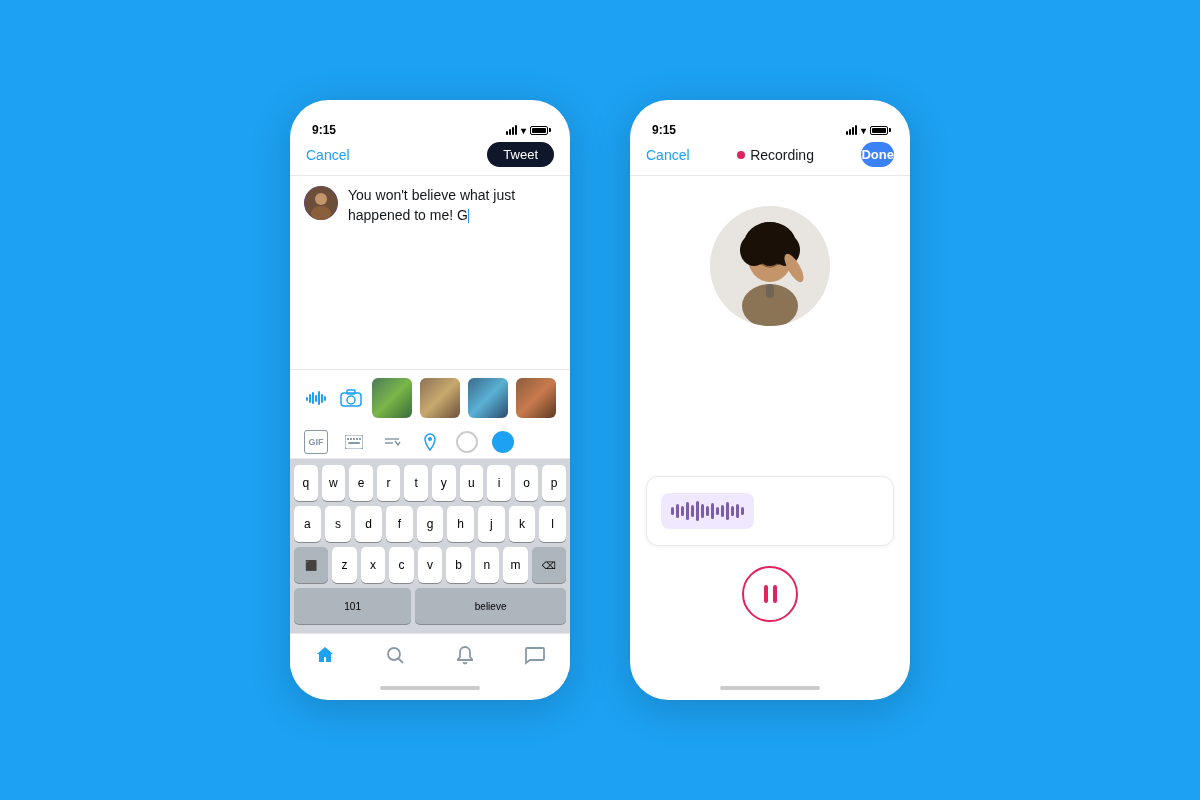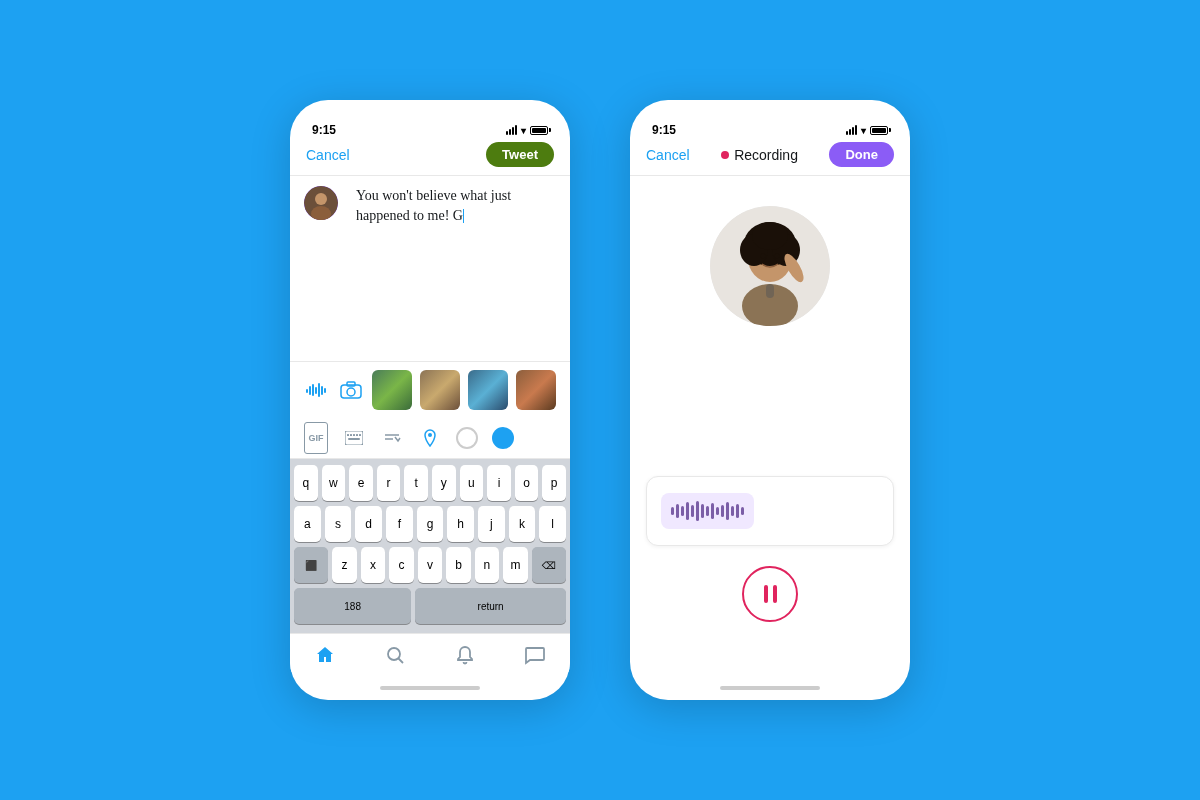--- a/index.html
+++ b/index.html
@@ -67,36 +67,35 @@
       flex-shrink: 0;
     }
     .cancel-btn {
       color: #1DA1F2;
       font-size: 14px;
       background: none;
       border: none;
       cursor: pointer;
     }
     .tweet-btn {
-      background: #4d7c0f;
+      background: #0f172a;
       color: white;
       border: none;
       border-radius: 16px;
       padding: 5px 16px;
       font-size: 13px;
-      font-weight: 700;
+      font-weight: 400;
       cursor: pointer;
     }
 
     .compose-area {
       display: flex;
       padding: 10px 14px;
-      gap: 18px;
+      gap: 10px;
       flex: 1;
-      font-family: Liberation Serif, serif;
     }
     .avatar-small {
       width: 34px;
       height: 34px;
       border-radius: 50%;
       background: #8B5CF6;
       flex-shrink: 0;
       overflow: hidden;
       display: flex;
       align-items: center;
@@ -150,21 +149,21 @@
 
     .toolbar-row2 {
       padding: 4px 14px;
       display: flex;
       align-items: center;
       gap: 14px;
       border-bottom: 1px solid #e8e8e8;
       flex-shrink: 0;
     }
     .toolbar2-icon {
-      width: 24px; height: 32px;
+      width: 24px; height: 24px;
       display: flex; align-items: center; justify-content: center;
       color: #8899A6; font-size: 13px;
     }
     .circle-empty {
       width: 22px; height: 22px; border-radius: 50%;
       border: 2px solid #ccc;
     }
     .circle-filled {
       width: 22px; height: 22px; border-radius: 50%;
       background: #1DA1F2;
@@ -269,25 +268,25 @@
       width: 8px; height: 8px;
       border-radius: 50%;
       background: #E0245E;
     }
     .rec-text {
       font-size: 14px;
       color: #14171A;
       font-weight: 500;
     }
     .done-btn {
-      background: #8b5cf6;
+      background: #3b82f6;
       color: white;
       border: none;
       border-radius: 16px;
-      padding: 5px 16px;
+      padding: 5px 0;
       font-size: 13px;
       font-weight: 700;
       cursor: pointer;
     }
 
     .recording-content {
       flex: 1;
       display: flex;
       flex-direction: column;
       align-items: center;
@@ -521,22 +520,22 @@
       <div class="key">z</div>
       <div class="key">x</div>
       <div class="key">c</div>
       <div class="key">v</div>
       <div class="key">b</div>
       <div class="key">n</div>
       <div class="key">m</div>
       <div class="key key-delete key-dark">⌫</div>
     </div>
     <div class="key-row">
-      <div class="key key-dark">188</div>
-      <div class="key key-return key-dark">return</div>
+      <div class="key key-dark">101</div>
+      <div class="key key-return key-dark">believe</div>
     </div>
   </div>
 
   <div class="bottom-nav">
     <div class="nav-icon active">
       <svg width="20" height="20" viewBox="0 0 20 20" fill="#1DA1F2">
         <path d="M10 2L2 9h2v8h5v-5h2v5h5V9h2L10 2z"></path>
       </svg>
     </div>
     <div class="nav-icon">

